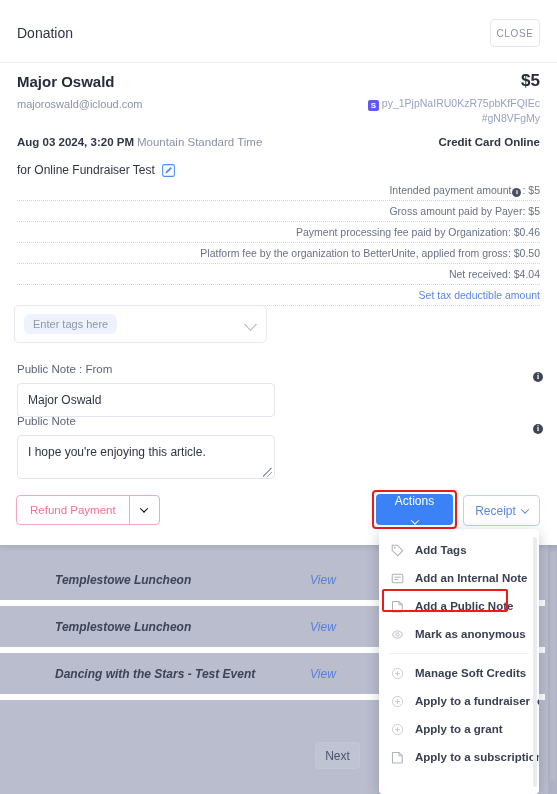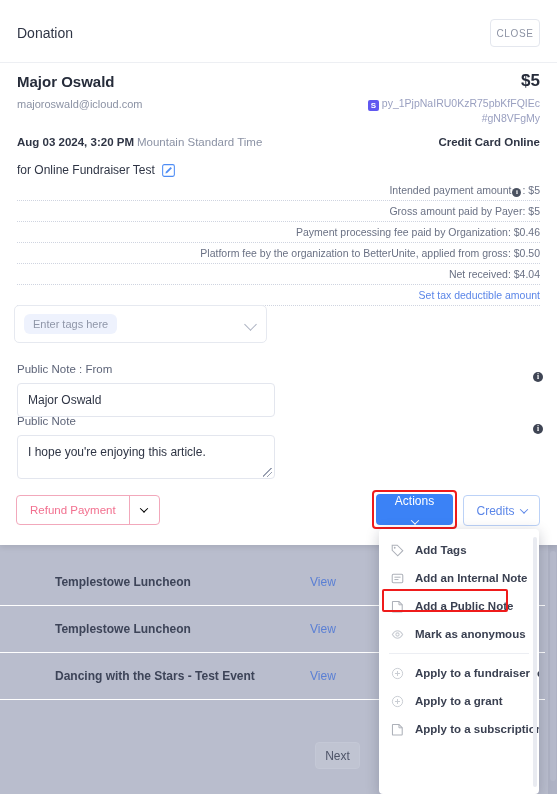--- a/index.html
+++ b/index.html
@@ -11,22 +11,22 @@
   }
   #root { position: relative; width: 557px; height: 794px; background: #ffffff; }
 
   
   .bg-page {
     position: absolute; left: 0; top: 543px; width: 557px; height: 251px;
     background: #b9bdcd;
   }
   .bg-row {
     position: absolute; left: 0; width: 545px; height: 47px;
-    border-bottom: 1px solid #ffffff;
-    display: flex; align-items: center;
+    border-bottom: 6px solid #ffffff;
+    display: flex; align-items: center; font-style: italic;
   }
   .bg-row-title {
     position: absolute; left: 55px;
     font-size: 12px; font-weight: bold; color: #3d4458;
     white-space: nowrap;
   }
   .bg-row-view {
     position: absolute; left: 310px;
     font-size: 12px; color: #5a7fd4;
   }
@@ -336,21 +336,21 @@
     </div>
 
     <div class="actions-wrap">
       <div class="actions-btn">
         <span>Actions</span>
         <span class="chev-sm"></span>
       </div>
     </div>
 
     <div class="receipt-btn">
-      <span>Credits</span>
+      <span>Receipt</span>
       <span class="chev-sm"></span>
     </div>
   </div>
 
   <div class="menu">
     <div class="menu-item">
       <span>
         <svg class="mi-icon" viewBox="0 0 16 16">
             <path d="M1.5 1.5h6.2l6.8 6.8-6.2 6.2-6.8-6.8z" fill="none" stroke="#6b7280" stroke-width="1.3"></path>
             <circle cx="4.6" cy="4.6" r="1.1" fill="#6b7280"></circle>
@@ -381,20 +381,29 @@
         <svg class="mi-icon" viewBox="0 0 16 16">
             <path d="M8 3.4c3.6 0 6.4 4.6 6.4 4.6S11.6 12.6 8 12.6 1.6 8 1.6 8 4.4 3.4 8 3.4z" fill="none" stroke="#9ca3af" stroke-width="1.3"></path>
             <circle cx="8" cy="8" r="2" fill="none" stroke="#9ca3af" stroke-width="1.3"></circle>
           </svg>
       </span>
       <span>Mark as anonymous</span>
     </div>
 
     <div class="menu-sep"></div>
 
+    <div class="menu-item">
+      <span>
+        <svg class="mi-icon" viewBox="0 0 16 16">
+            <circle cx="8" cy="8" r="6.3" fill="none" stroke="#9ca3af" stroke-width="1.2"></circle>
+            <path d="M8 4.9v6.2M4.9 8h6.2" stroke="#9ca3af" stroke-width="1.2"></path>
+          </svg>
+      </span>
+      <span>Manage Soft Credits</span>
+    </div>
     <div class="menu-item">
       <span>
         <svg class="mi-icon" viewBox="0 0 16 16">
             <circle cx="8" cy="8" r="6.3" fill="none" stroke="#9ca3af" stroke-width="1.2"></circle>
             <path d="M8 4.9v6.2M4.9 8h6.2" stroke="#9ca3af" stroke-width="1.2"></path>
           </svg>
       </span>
       <span>Apply to a fundraiser team</span>
     </div>
     <div class="menu-item">

